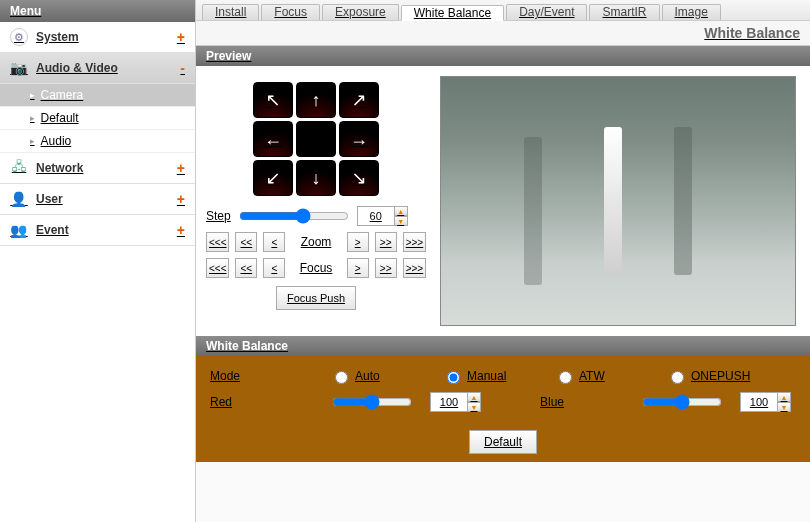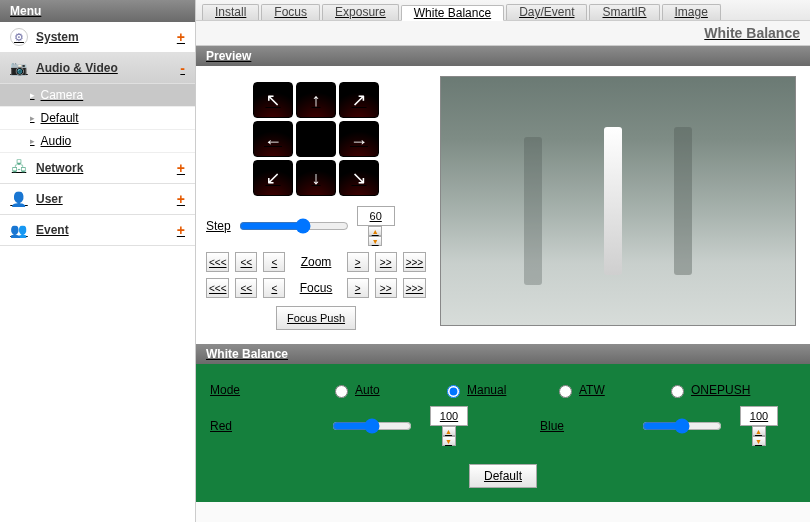--- a/index.html
+++ b/index.html
@@ -146,21 +146,21 @@
     font-size: 18px;
     display:flex; align-items:center; justify-content:center;
     cursor: pointer;
   }
   .dpad-center { background:#000; }
   .step-row, .zf-row {
     display:flex; align-items:center; gap:6px; margin:6px 0;
     font-size: 12px;
   }
   .step-row input[type=range]{ width:110px; }
-  .spin-wrap { display:flex; align-items:center;flex-direction:column; }
+  .spin-wrap { display:flex; align-items:flex-end; }
   .spin-wrap input {
     width: 38px; height: 20px; border:1px solid #aaa; font-size:11px;
     text-align:center; padding:1px 2px;
   }
   .spin-btns { display:flex; flex-direction:column; margin-left:-1px;}
   .spin-btns button {
     width:14px; height:10px; font-size:7px; line-height:7px;
     border:1px solid #aaa; background:linear-gradient(#fff,#ddd);
     padding:0; color:#e08000; cursor:pointer;
   }
@@ -184,22 +184,22 @@
       linear-gradient(180deg,#6b7a74 0%,#7e8c85 25%,#a8b3ae 55%,#c8cfcc 75%,#d7dcd9 100%);
     position:relative; overflow:hidden;
   }
   .preview-video::after{
     content:""; position:absolute; left:46%; top:20%; width:18px; height:60%;
     background:linear-gradient(180deg,#fff,#cfcfcf); border-radius:3px;
     box-shadow: 70px 0 0 rgba(80,90,85,.4), -80px 10px 0 rgba(70,80,75,.3);
   }
   
   .wb-body {
-    background:#15803d;
-    padding:10px 14px;
+    background:#a16207;
+    padding:4px 14px;
   }
   .wb-row { display:flex; align-items:center; margin:8px 0; font-size:12px;}
   .wb-row .lbl { width:100px; }
   .radio-wrap { display:flex; align-items:center; gap:4px; margin-right:12px;}
   .wb-row input[type=range]{ width:80px; }
   .wb-col { display:flex; align-items:center; gap:16px;}
   .default-btn {
     display:block; margin:18px auto 4px;
     padding:4px 14px; border:1px solid #aaa;
     background:linear-gradient(#fff,#e5e5e5); cursor:pointer;

